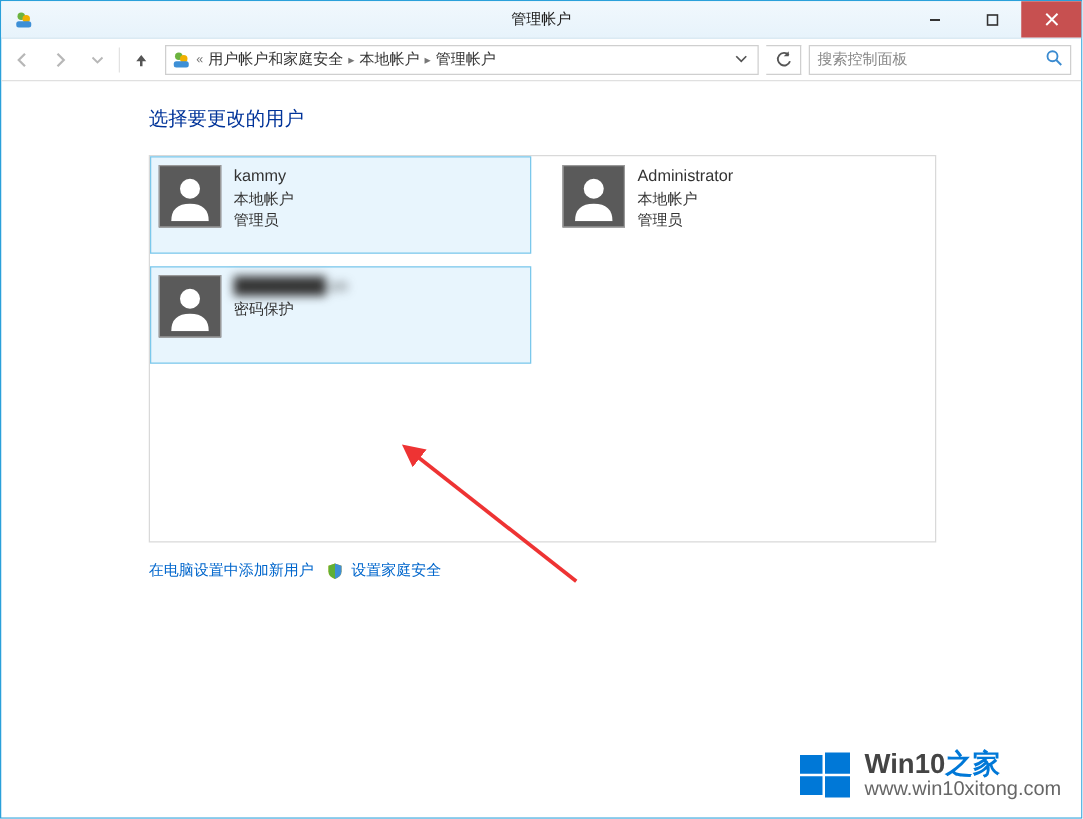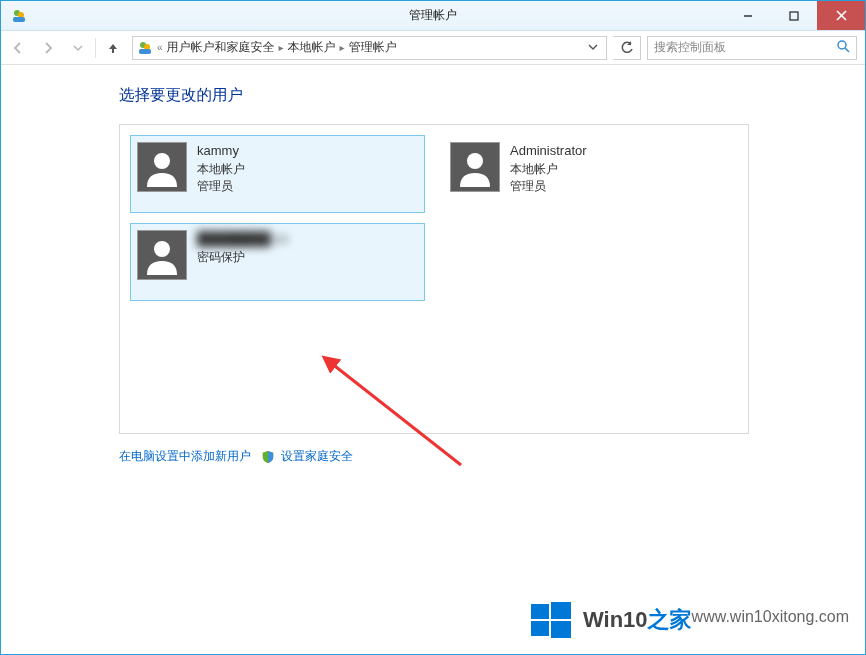--- a/index.html
+++ b/index.html
@@ -107,21 +107,21 @@
   }
   .heading{
     color:#003399;
     font-size:15.5px;
     margin-bottom:18px;
   }
   .userbox{
     border:1px solid #d9d9d9;
     width:630px;
     height:310px;
-    padding:10px;
+    padding:0;
   }
   .user-grid{
     display:grid;
     grid-template-columns: 1fr 1fr;
     gap:10px 18px;
   }
   .user-card{
     display:flex;
     align-items:flex-start;
     padding:6px;
@@ -154,21 +154,21 @@
     position:absolute;
     left:320px;top:290px;
     pointer-events:none;
   }
   .watermark{
     position:absolute;
     right:16px;bottom:12px;
     display:flex;align-items:center;gap:10px;
     color:#444;
   }
-  .watermark .wm-text{display:flex;align-items:flex-start;line-height:1.1;}
+  .watermark .wm-text{display:flex;flex-direction:column;align-items:flex-start;line-height:1.1;}
   .watermark .wm-line1{font-size:22px;font-weight:600;}
   .watermark .wm-line1 .zh{color:#0078d7;}
   .watermark .wm-line2{font-size:16px;color:#666;}
   .blur{filter:blur(4px);}
 </style>
 </head>
 <body>
 
 <div class="win-frame">
 

